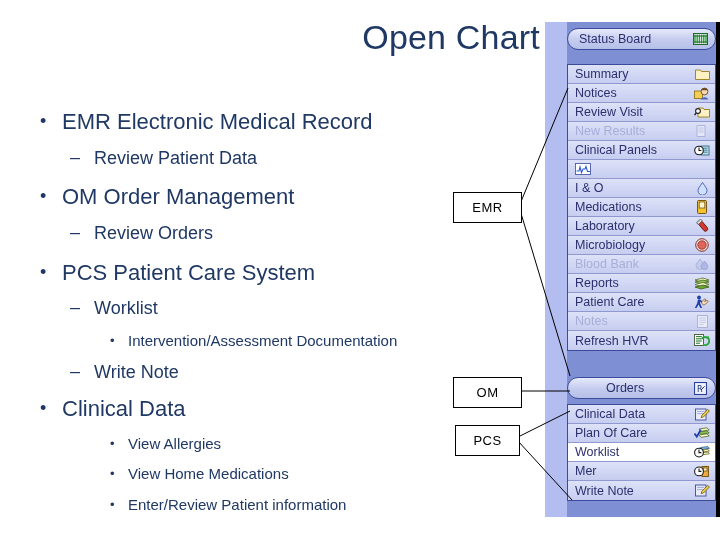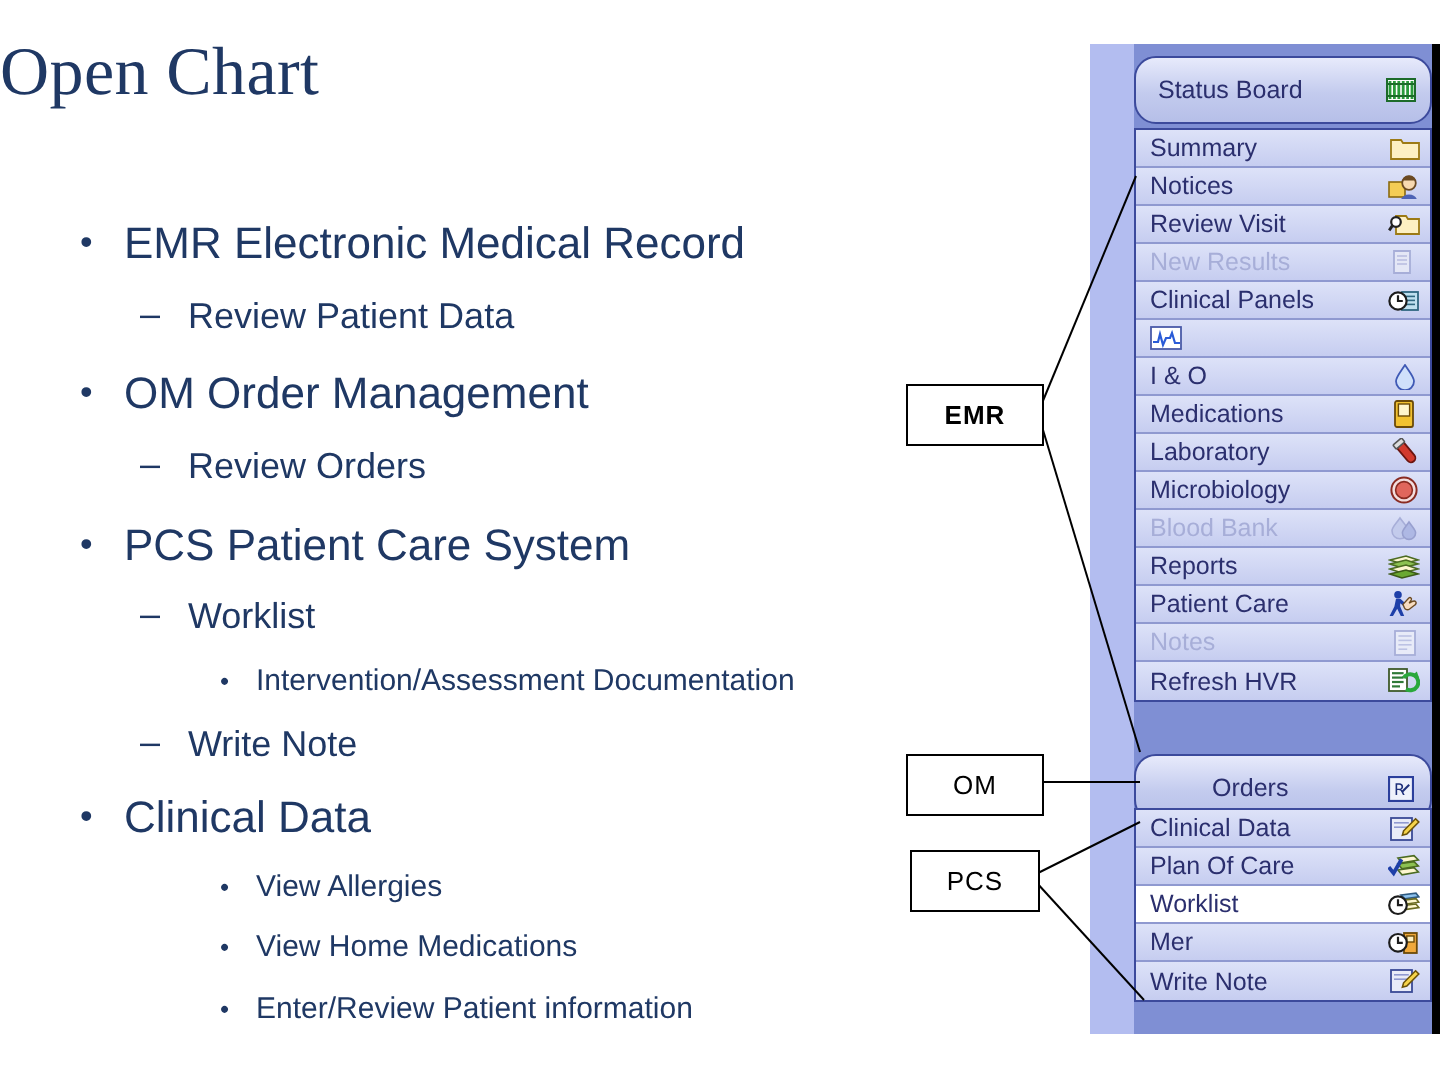--- a/index.html
+++ b/index.html
@@ -8,26 +8,25 @@
     background:#ffffff;
     font-family:"Liberation Sans", sans-serif;
     overflow:hidden;
     position:relative;
   }
   #slide{position:absolute;inset:0;width:720px;height:540px;overflow:hidden;}
 
   
   .title{
     position:absolute;left:0;top:18px;width:540px;
-    text-align:left;
+    text-align:right;
     color:#1F3864;
     font-size:34px;
     letter-spacing:.2px;
     white-space:nowrap;
-    font-family:Liberation Serif, serif;
   }
   .body{
     position:absolute;left:26px;top:108px;width:520px;
     color:#1F3864;
   }
   .lvl1,.lvl2,.lvl3{display:flex;align-items:flex-start;}
   .lvl1{font-size:22px;margin:0 0 2px 14px;line-height:1.30;}
   .lvl2{font-size:18px;margin:0 0 2px 44px;line-height:1.32;}
   .lvl3{font-size:15px;margin:0 0 2px 84px;line-height:1.36;}
   .bullet{flex:0 0 auto;color:#1F3864;}
@@ -42,21 +41,21 @@
   .callout{
     position:absolute;
     border:1px solid #000;
     background:#fff;
     color:#000;
     display:flex;align-items:center;justify-content:center;
     font-size:13px;
     letter-spacing:.5px;
     z-index:6;
   }
-  #box-emr{left:453px;top:192px;width:67px;height:29px;font-weight:bold;}
+  #box-emr{left:453px;top:192px;width:67px;height:29px;}
   #box-om{left:453px;top:377px;width:67px;height:29px;}
   #box-pcs{left:455px;top:425px;width:63px;height:29px;}
 
   svg#links{position:absolute;left:0;top:0;width:720px;height:540px;z-index:5;pointer-events:none;}
 
   
   #panel{
     position:absolute;left:545px;top:22px;width:175px;height:495px;
     z-index:3;
   }
@@ -91,21 +90,21 @@
     white-space:nowrap;
     overflow:hidden;
   }
   .row:last-child{border-bottom:none;}
   .row .lbl{flex:1 1 auto;overflow:hidden;text-overflow:clip;}
   .row .ico{flex:0 0 auto;width:16px;height:15px;display:flex;align-items:center;justify-content:center;}
   .row.dim{color:#a7aed8;}
   .row.sel{background:#ffffff;color:#2b2f6e;}
 
   .pill{
-    position:absolute;left:22px;right:4px;height:34px;
+    position:absolute;left:22px;right:4px;height:22px;
     border:1px solid #3c4a9c;
     border-radius:11px;
     box-sizing:border-box;
     display:flex;align-items:center;
     padding:0 7px 0 11px;
     font-size:12.5px;color:#2b2f6e;
     background:linear-gradient(to bottom,#e7eafb 0%,#c3cbee 55%,#b6bfe8 100%);
     white-space:nowrap;
   }
   .pill .lbl{flex:1 1 auto;}

